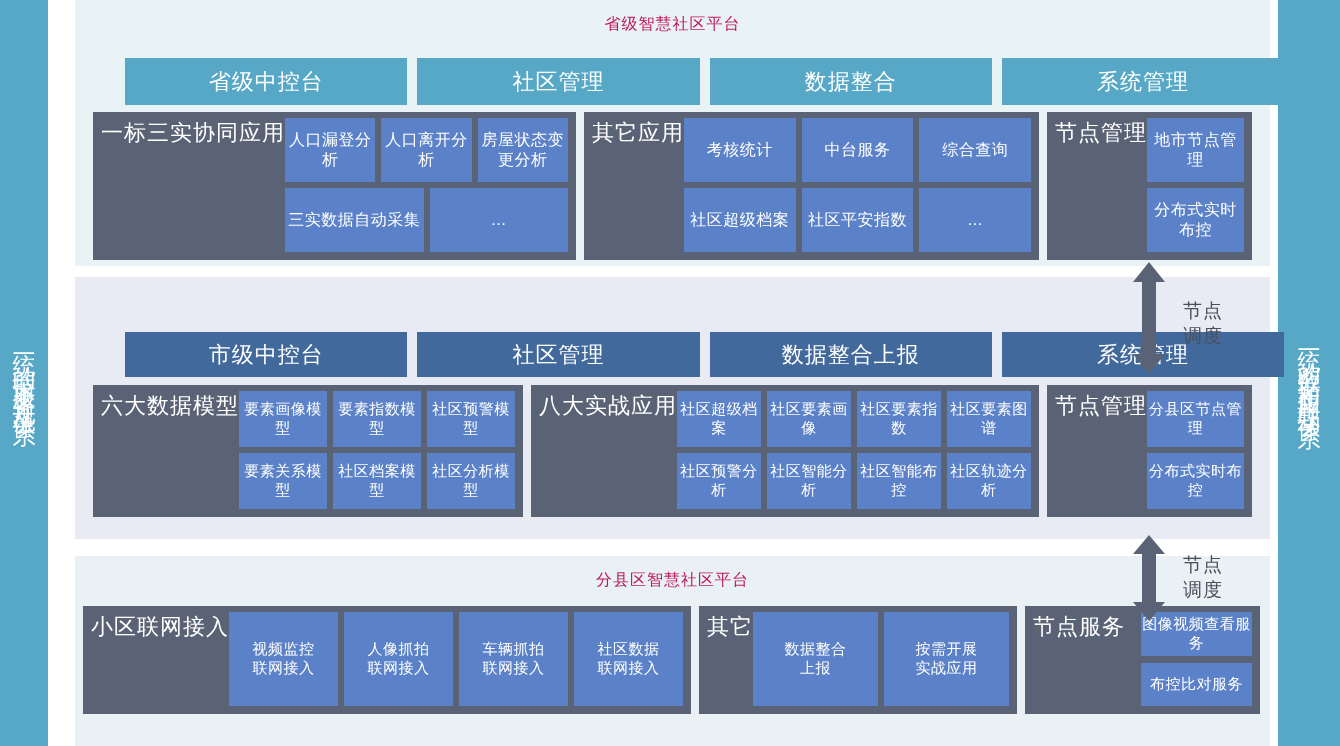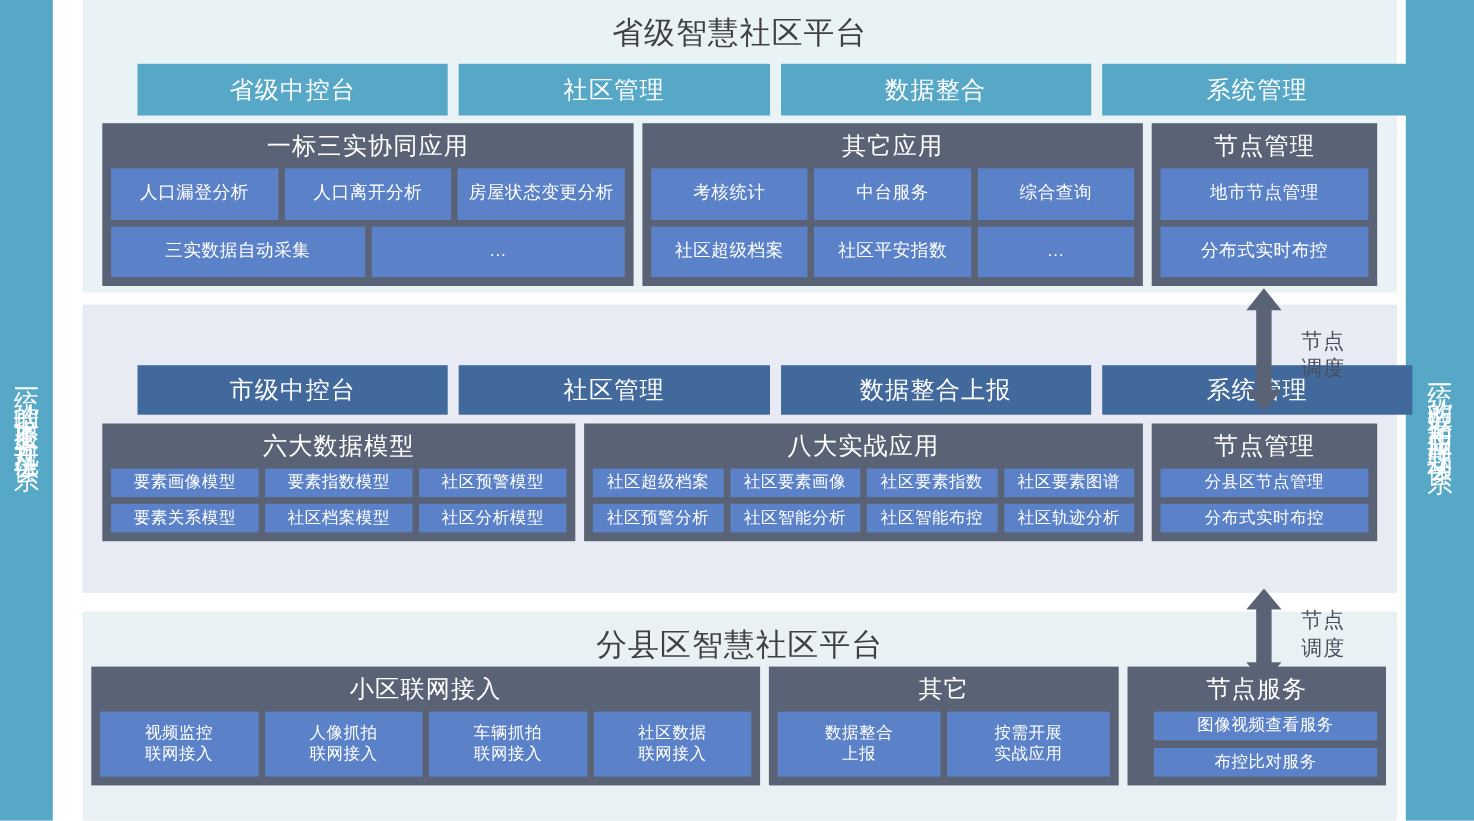--- a/index.html
+++ b/index.html
@@ -35,22 +35,22 @@
     position:absolute;
     box-sizing:border-box;
   }
   .sec-top{left:75px;top:0;width:1195px;height:266px;background:#e9f2f5;}
   .sec-mid{left:75px;top:277px;width:1195px;height:262px;background:#e8ebf3;}
   .sec-bot{left:75px;top:556px;width:1195px;height:190px;background:#e9f1f4;}
 
   .sec-title{
     position:absolute;left:0;right:0;
     text-align:center;
-    color:#404040;
-    font-size:28px;
+    color:#be185d;
+    font-size:16px;
     line-height:1;
     letter-spacing:1px;
   }
   .sec-top .sec-title{top:16px;}
   .sec-mid .sec-title{top:14px;}
   .sec-bot .sec-title{top:16px;}
 
   
   .navrow{
     position:absolute;
@@ -70,28 +70,28 @@
   .nav-teal{background:#56a8c6;}
   .nav-blue{background:#41699c;}
 
   
   .panelrow{
     position:absolute;
     display:flex;
     gap:8px;
   }
   .sec-top .panelrow{left:18px;top:112px;width:1159px;height:148px;}
-  .sec-mid .panelrow{left:18px;top:108px;width:1159px;height:107px;}
+  .sec-mid .panelrow{left:18px;top:108px;width:1159px;height:132px;}
   .sec-bot .panelrow{left:8px;top:50px;width:1179px;height:108px;}
 
   .panel{
     background:#5a6375;
     box-sizing:border-box;
     padding:6px 8px 8px 8px;
-    display:flex;flex-direction:column;
+    display:flex;flex-direction:row;
   }
   .panel-title{
     text-align:center;
     color:#ffffff;
     font-size:22px;
     line-height:30px;
     letter-spacing:1px;
     margin-bottom:5px;
     flex:0 0 auto;
   }

